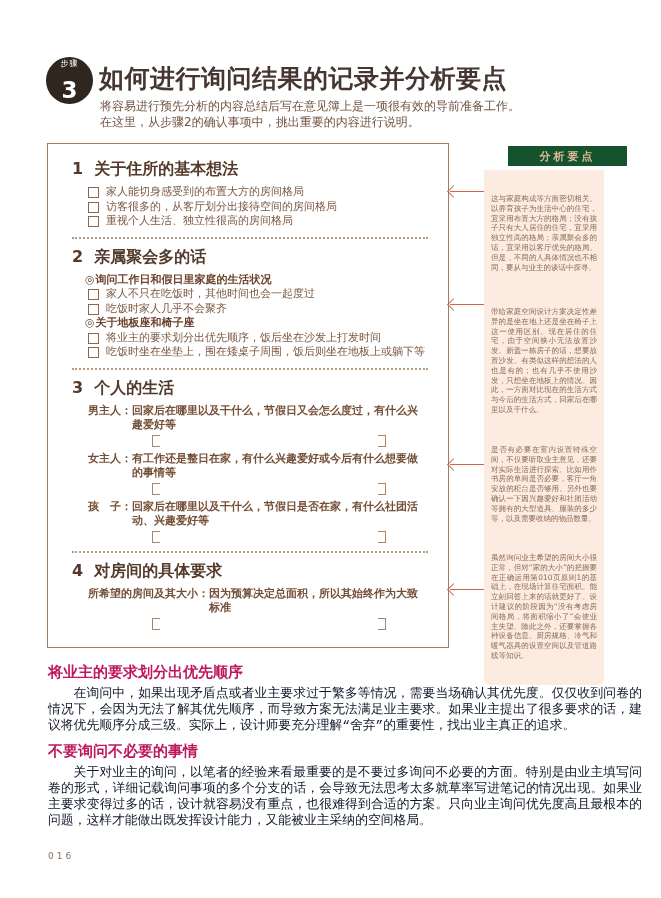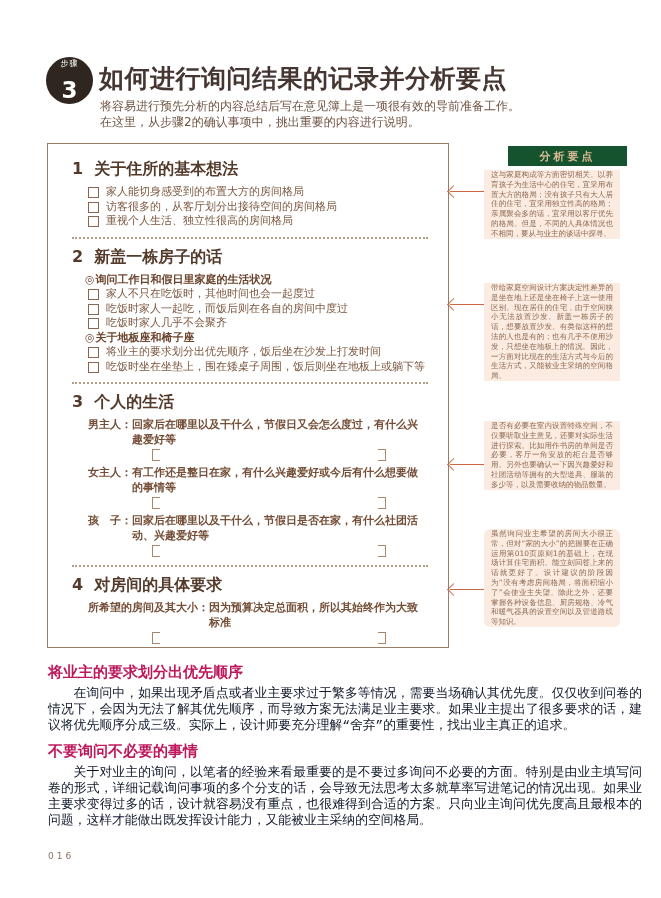--- a/index.html
+++ b/index.html
@@ -26,22 +26,22 @@
   .blank{position:relative;height:12px;margin:2px 42px 5px 80px;}
   .blank::before,.blank::after{content:"";position:absolute;top:0;bottom:0;width:7px;
     border-top:1.5px solid #a8866b;border-bottom:1.5px solid #a8866b;}
   .blank::before{left:0;border-left:1.5px solid #a8866b;}
   .blank::after{right:0;border-right:1.5px solid #a8866b;}
   .divider{border-top:2px dotted #b59c85;margin:8px 0 9px 0;height:0;}
   
   .an-header{position:absolute;left:484px;top:146px;width:119px;height:20px;background:#14532d;
     color:#ddba97;font-size:11px;font-weight:bold;letter-spacing:3px;display:flex;align-items:center;justify-content:center;margin-left:24px;}
   .notes-layer{position:absolute;left:484px;top:0;width:120px;height:898px;pointer-events:none;}
-  .note{position:absolute;left:0;width:136px;box-sizing:border-box;background:#fcebe1;color:#8c6a52;
-    font-size:7.5px;line-height:9.8px;padding:0 7px;text-align:justify;}
+  .note{position:absolute;left:0;width:120px;box-sizing:border-box;background:#fcebe1;color:#8c6a52;
+    font-size:7.5px;line-height:9.8px;padding:24px 7px;text-align:justify;}
   .note:nth-child(1){top:170px;}
   .note:nth-child(2){top:283px;}
   .note:nth-child(3){top:421px;}
   .note:nth-child(4){top:529px;border-radius:6px;}
   .arrow{position:absolute;left:450px;width:34px;height:0;border-top:1.6px solid #cb6647;}
   .arrow::before{content:"";position:absolute;left:-1px;top:-5px;width:8px;height:8px;
     border-left:1.6px solid #cb6647;border-bottom:1.6px solid #cb6647;transform:rotate(45deg);}
   .a1{top:191px;} .a2{top:304px;} .a3{top:464px;} .a4{top:589px;}
   
   .bottom{position:absolute;left:48px;top:662px;width:594px;}
@@ -79,33 +79,29 @@
           </div>
           <div class="row cb-row">
             <span class="cbox"></span>
             <span class="cb-text">重视个人生活、独立性很高的房间格局</span>
           </div>
         </section>
         <div class="divider"></div>
         <section class="sec">
           <div class="sec-h">
             <span class="sec-num">2</span>
-            <span class="sec-title">新盖一栋房子的话</span>
+            <span class="sec-title">亲属聚会多的话</span>
           </div>
           <div class="row sub-row">
             <span class="sub-bullet">◎</span>
             <span class="sub-text">询问工作日和假日里家庭的生活状况</span>
           </div>
           <div class="row cb-row">
             <span class="cbox"></span>
             <span class="cb-text">家人不只在吃饭时，其他时间也会一起度过</span>
-          </div>
-          <div class="row cb-row">
-            <span class="cbox"></span>
-            <span class="cb-text">吃饭时家人一起吃，而饭后则在各自的房间中度过</span>
           </div>
           <div class="row cb-row">
             <span class="cbox"></span>
             <span class="cb-text">吃饭时家人几乎不会聚齐</span>
           </div>
           <div class="row sub-row">
             <span class="sub-bullet">◎</span>
             <span class="sub-text">关于地板座和椅子座</span>
           </div>
           <div class="row cb-row">
@@ -150,21 +146,21 @@
             <span class="lab-text">因为预算决定总面积，所以其始终作为大致标准</span>
           </div>
           <div class="blank"></div>
         </section>
       </div>
   </div>
 
   <div class="an-header">分析要点</div>
   <div class="notes-layer">
       <div class="note">这与家庭构成等方面密切相关。以养育孩子为生活中心的住宅，宜采用布置大方的格局；没有孩子只有大人居住的住宅，宜采用独立性高的格局；亲属聚会多的话，宜采用以客厅优先的格局。但是，不同的人具体情况也不相同，要从与业主的谈话中探寻。</div>
-      <div class="note">带给家庭空间设计方案决定性差异的是坐在地上还是坐在椅子上这一使用区别。现在居住的住宅，由于空间狭小无法放置沙发。新盖一栋房子的话，想要放置沙发。有类似这样的想法的人也是有的；也有几乎不使用沙发，只想坐在地板上的情况。因此，一方面对比现在的生活方式与今后的生活方式，又能被业主采纳的空间格局。</div>
+      <div class="note">带给家庭空间设计方案决定性差异的是坐在地上还是坐在椅子上这一使用区别。现在居住的住宅，由于空间狭小无法放置沙发。新盖一栋房子的话，想要放置沙发。有类似这样的想法的人也是有的；也有几乎不使用沙发，只想坐在地板上的情况。因此，一方面对比现在的生活方式与今后的生活方式，回家后在哪里以及干什么。</div>
       <div class="note">是否有必要在室内设置特殊空间，不仅要听取业主意见，还要对实际生活进行探索。比如用作书房的单间是否必要，客厅一角安放的柜台是否够用。另外也要确认一下因兴趣爱好和社团活动等拥有的大型道具、服装的多少等，以及需要收纳的物品数量。</div>
       <div class="note">虽然询问业主希望的房间大小很正常，但对“家的大小”的把握要在正确运用第010页原则1的基础上，在现场计算住宅面积。能立刻回答上来的话就更好了。设计建议的阶段因为“没有考虑房间格局，将面积缩小了”会使业主失望。除此之外，还要掌握各种设备信息、厨房规格、冷气和暖气器具的设置空间以及管道路线等知识。</div>
     </div>
 
   <div class="arrow a1"></div>
   <div class="arrow a2"></div>
   <div class="arrow a3"></div>
   <div class="arrow a4"></div>
 
   <div class="bottom">

